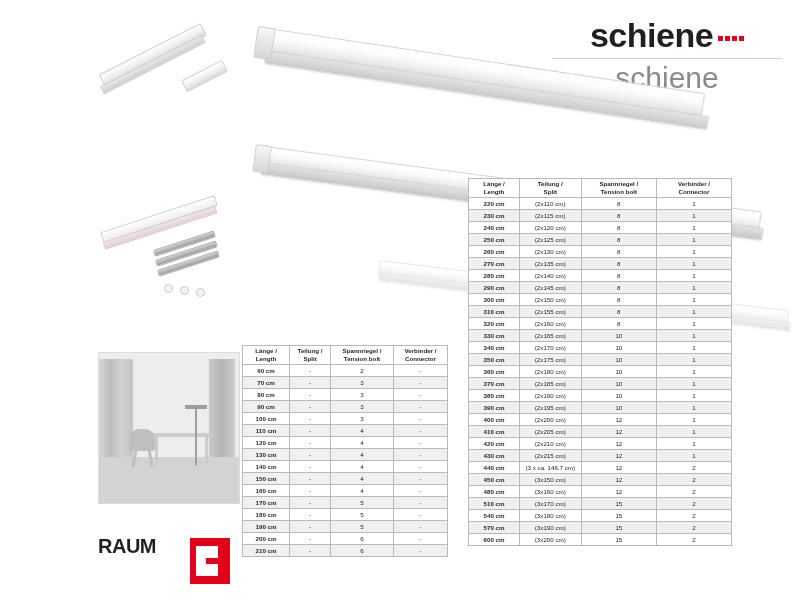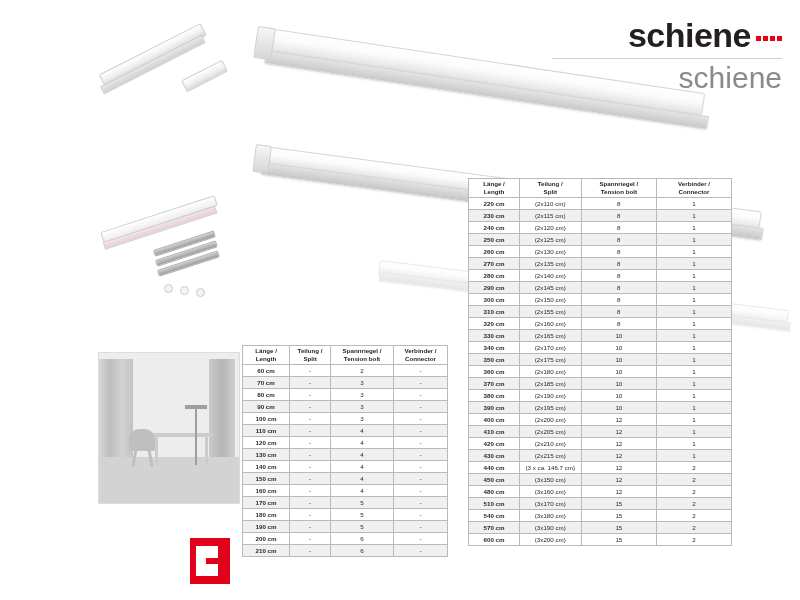--- a/index.html
+++ b/index.html
@@ -6,21 +6,21 @@
   body{
     width:800px;height:600px;
     background:#ffffff;
     font-family:"Liberation Sans", sans-serif;
     position:relative;
     overflow:hidden;
     color:#231f20;
   }
   
   .brand{
-    position:absolute; right:18px; top:18px; text-align:right;
+    position:absolute; right:18px; top:18px; text-align:center;
     line-height:1;
   }
   .brand .b1{
     font-size:34px; font-weight:bold; letter-spacing:-0.5px; color:#231f20;
   }
   .brand .dots{display:inline-block;margin-left:3px;}
   .brand .dots i{
     display:inline-block;width:5px;height:5px;background:#e2001a;margin-left:2px;border-radius:0;
     vertical-align:middle;
   }
@@ -472,14 +472,15 @@
       <tr>
         <td class="len">600 cm</td>
         <td>(3x200 cm)</td>
         <td>15</td>
         <td>2</td>
       </tr>
     </tbody>
 </table>
 
 <div id="logo">
+  <div class="logo-text">RAUM</div>
   <div class="logo-red"></div>
 </div>
 
 </body></html>

